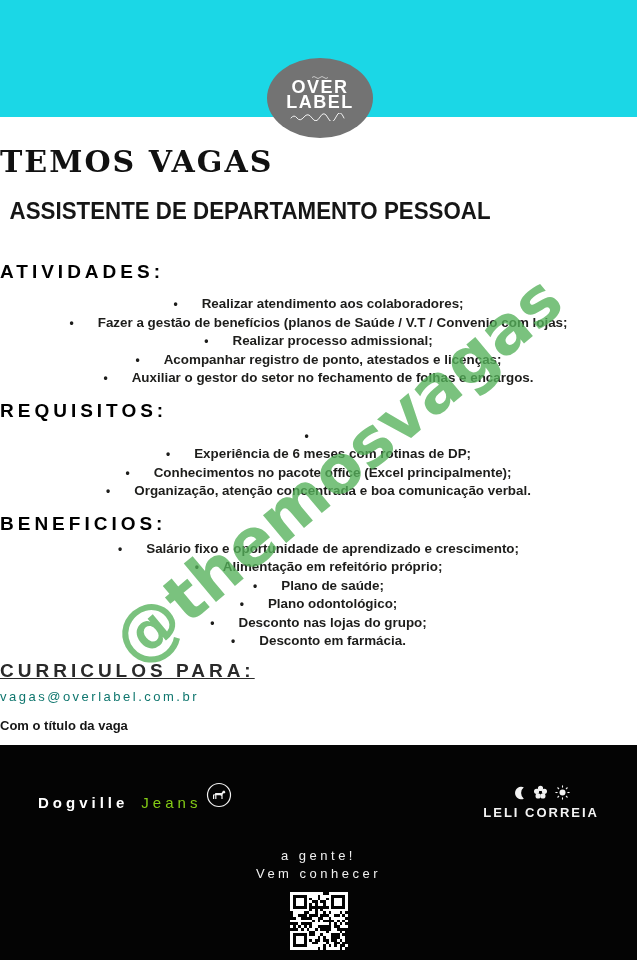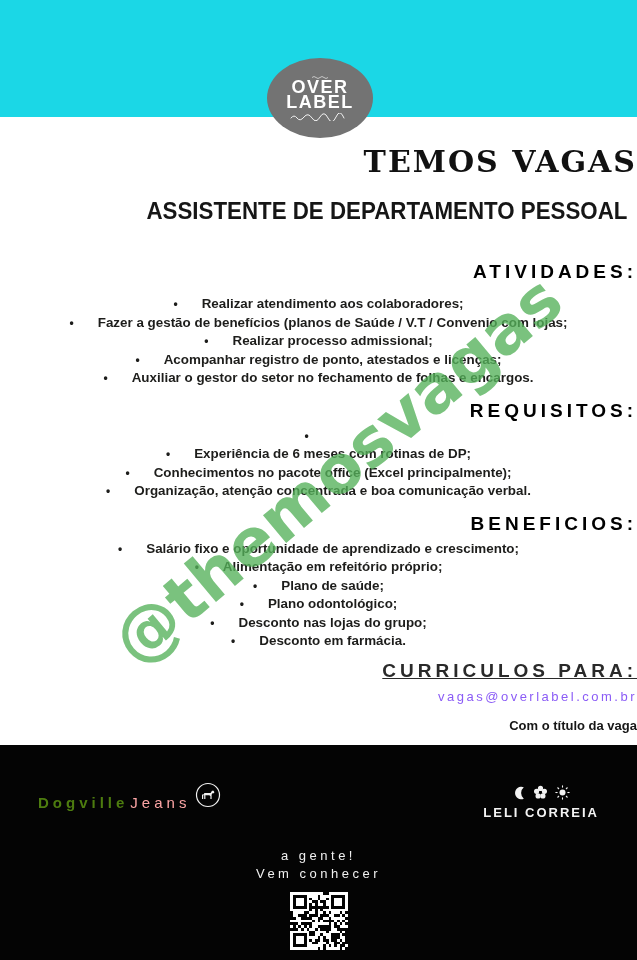--- a/index.html
+++ b/index.html
@@ -18,62 +18,62 @@
     display:flex; flex-direction:column; align-items:center; justify-content:center;
     z-index:3;
   }
   .logo-small-script { width:18px; height:4px; opacity:.75; margin-bottom:1px; }
   .logo-word {
     color:#fff; font-weight:bold; font-size:18px; line-height:15px; letter-spacing:1.5px;
     font-family:"Liberation Sans", sans-serif;
   }
   .logo-tagline { width:62px; height:8px; margin-top:3px; opacity:.9; }
   
-  .content { position:absolute; top:117px; left:0; width:100%; text-align:right; }
+  .content { position:absolute; top:117px; left:0; width:100%; text-align:left; }
   .banner-title {
     margin-top:28px; font-family:"DejaVu Serif", serif; font-weight:bold;
     font-size:30px; line-height:34px; letter-spacing:2px; color:#111;
   }
   .job-title {
     margin-top:20px; font-size:23px; line-height:24px; font-weight:bold;
     letter-spacing:0; color:#161616; transform:scaleX(.97);
   }
   .section-heading {
     font-size:19px; line-height:22px; font-weight:bold; letter-spacing:4px; color:#000000;
   }
   .sh-1 { margin-top:38px; } .sh-2 { margin-top:12px; } .sh-3 { margin-top:12px; }
   ul.bullets { list-style:none; margin-top:12px; }
   ul.bullets.tight { margin-top:5px; }
   ul.bullets li {
     display:flex; justify-content:center; align-items:baseline;
     font-size:13.4px; line-height:18.5px; font-weight:bold; color:#1d1d1b;
   }
   ul.bullets li .dot { margin-right:24px; font-size:12px; }
   .apply-heading { margin-top:9px; font-size:19px; line-height:22px; font-weight:bold; letter-spacing:4px; color:#2a2a2a;text-decoration:underline; }
-  .apply-email { margin-top:7px; font-size:13px; line-height:16px; letter-spacing:2.5px; color:#8b5cf6;padding-left:15px; }
+  .apply-email { margin-top:7px; font-size:13px; line-height:16px; letter-spacing:2.5px; color:#0f766e; }
   .apply-note { margin-top:11px; font-size:13px; line-height:20px; font-weight:bold; color:#161616; }
   
   .watermark {
     position:absolute; left:55px; top:432px; width:565px; text-align:center;
     transform:rotate(-40deg); color:#55b25a; opacity:.78;
     font-family:"DejaVu Sans", sans-serif; font-weight:bold; font-size:66px;
     letter-spacing:0; z-index:6; pointer-events:none; white-space:nowrap;
   }
   
   .footer {
     position:absolute; left:0; top:745px; width:100%; height:215px; background:#040404;
     color:#f2f2f2; z-index:4; text-align:center;
   }
   .brands {
     display:flex; justify-content:space-between; align-items:center;
     padding:0 38px; margin-top:36px;
   }
   .brand-left { display:flex; align-items:center; }
-  .brand-left .w1 { font-size:15px; font-weight:bold; letter-spacing:4px; color:#4d7c0f; }
-  .brand-left .w2 { font-size:15px; font-weight:normal; letter-spacing:4px; color:#fca5a5; margin-left:2px; }
+  .brand-left .w1 { font-size:15px; font-weight:bold; letter-spacing:4px; color:#ffffff; }
+  .brand-left .w2 { font-size:15px; font-weight:normal; letter-spacing:4px; color:#84cc16; margin-left:13px; }
   .dog-badge { margin-left:4px; margin-bottom:14px; }
   .brand-right { display:flex; flex-direction:column; align-items:center; }
   .brand-right .icons { display:flex; align-items:center; gap:7px; height:16px; }
   .brand-right .name { margin-top:4px; font-size:13px; font-weight:bold; letter-spacing:2px; color:#f4f4f4; }
   .cta { margin-top:24px; font-size:13px; line-height:18px; letter-spacing:3.5px; color:#f0f0f0; }
   .qr-wrap { margin-top:9px; }
 </style>
 </head>
 <body>
 

